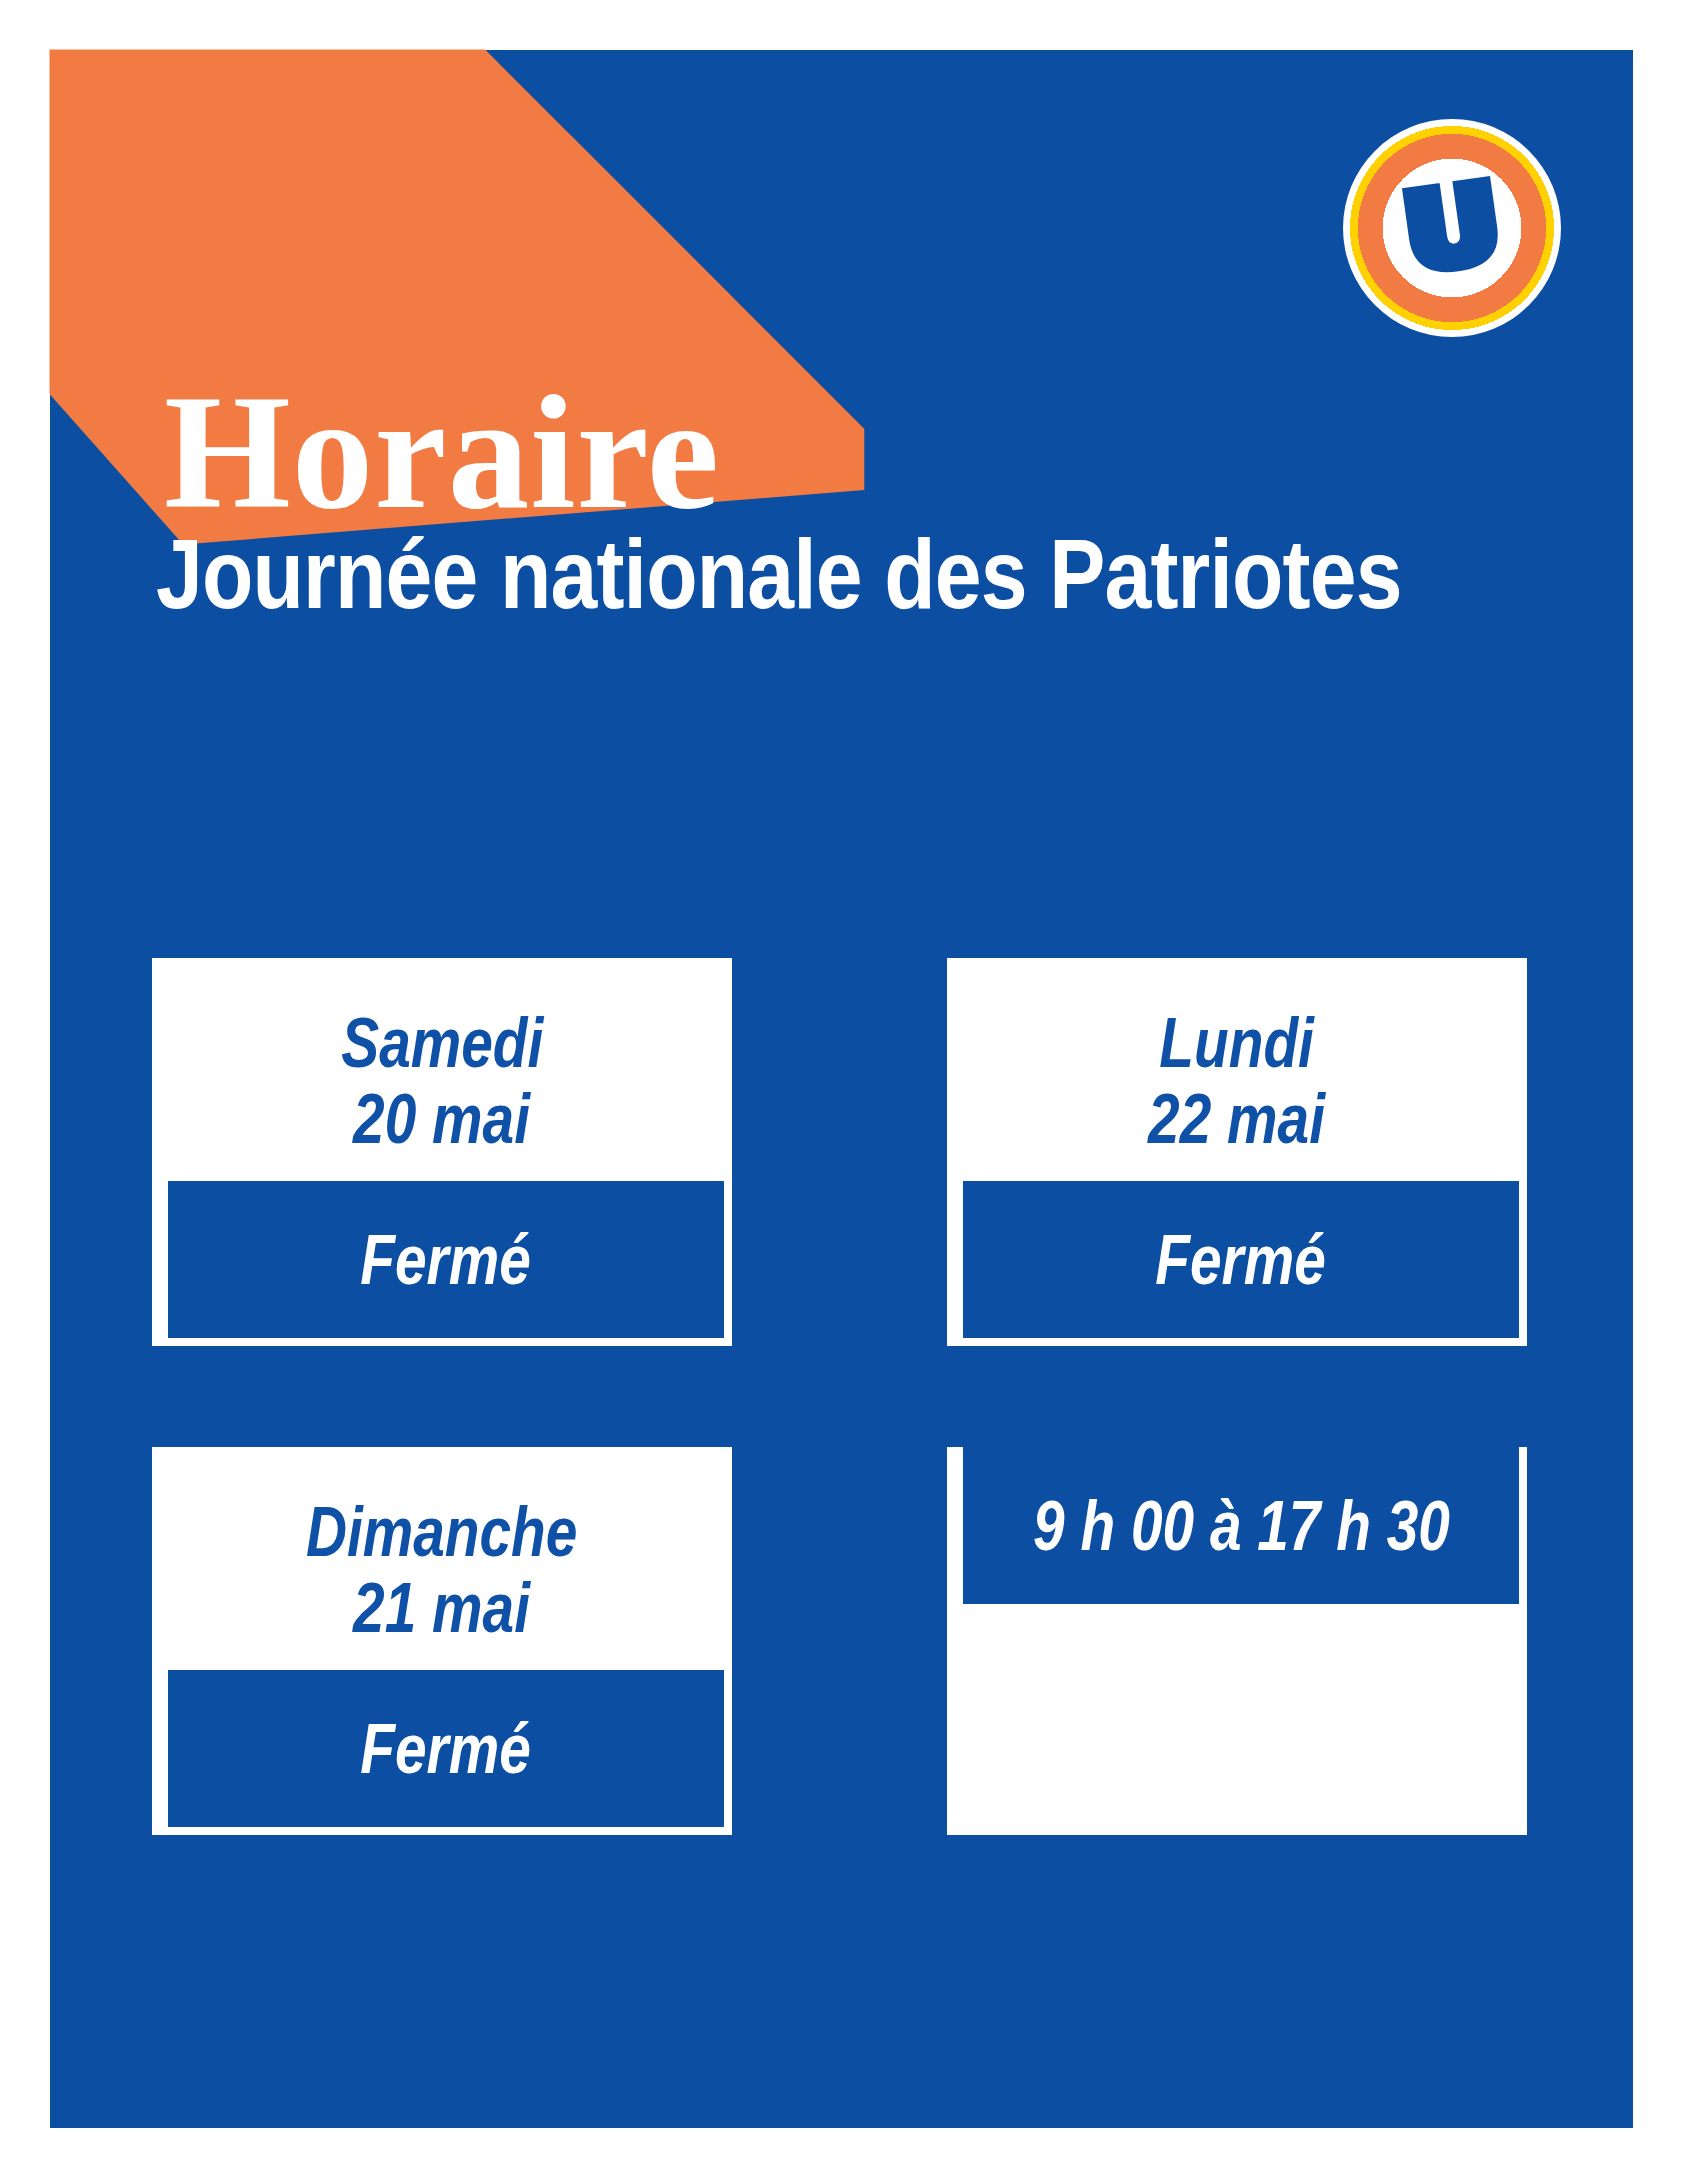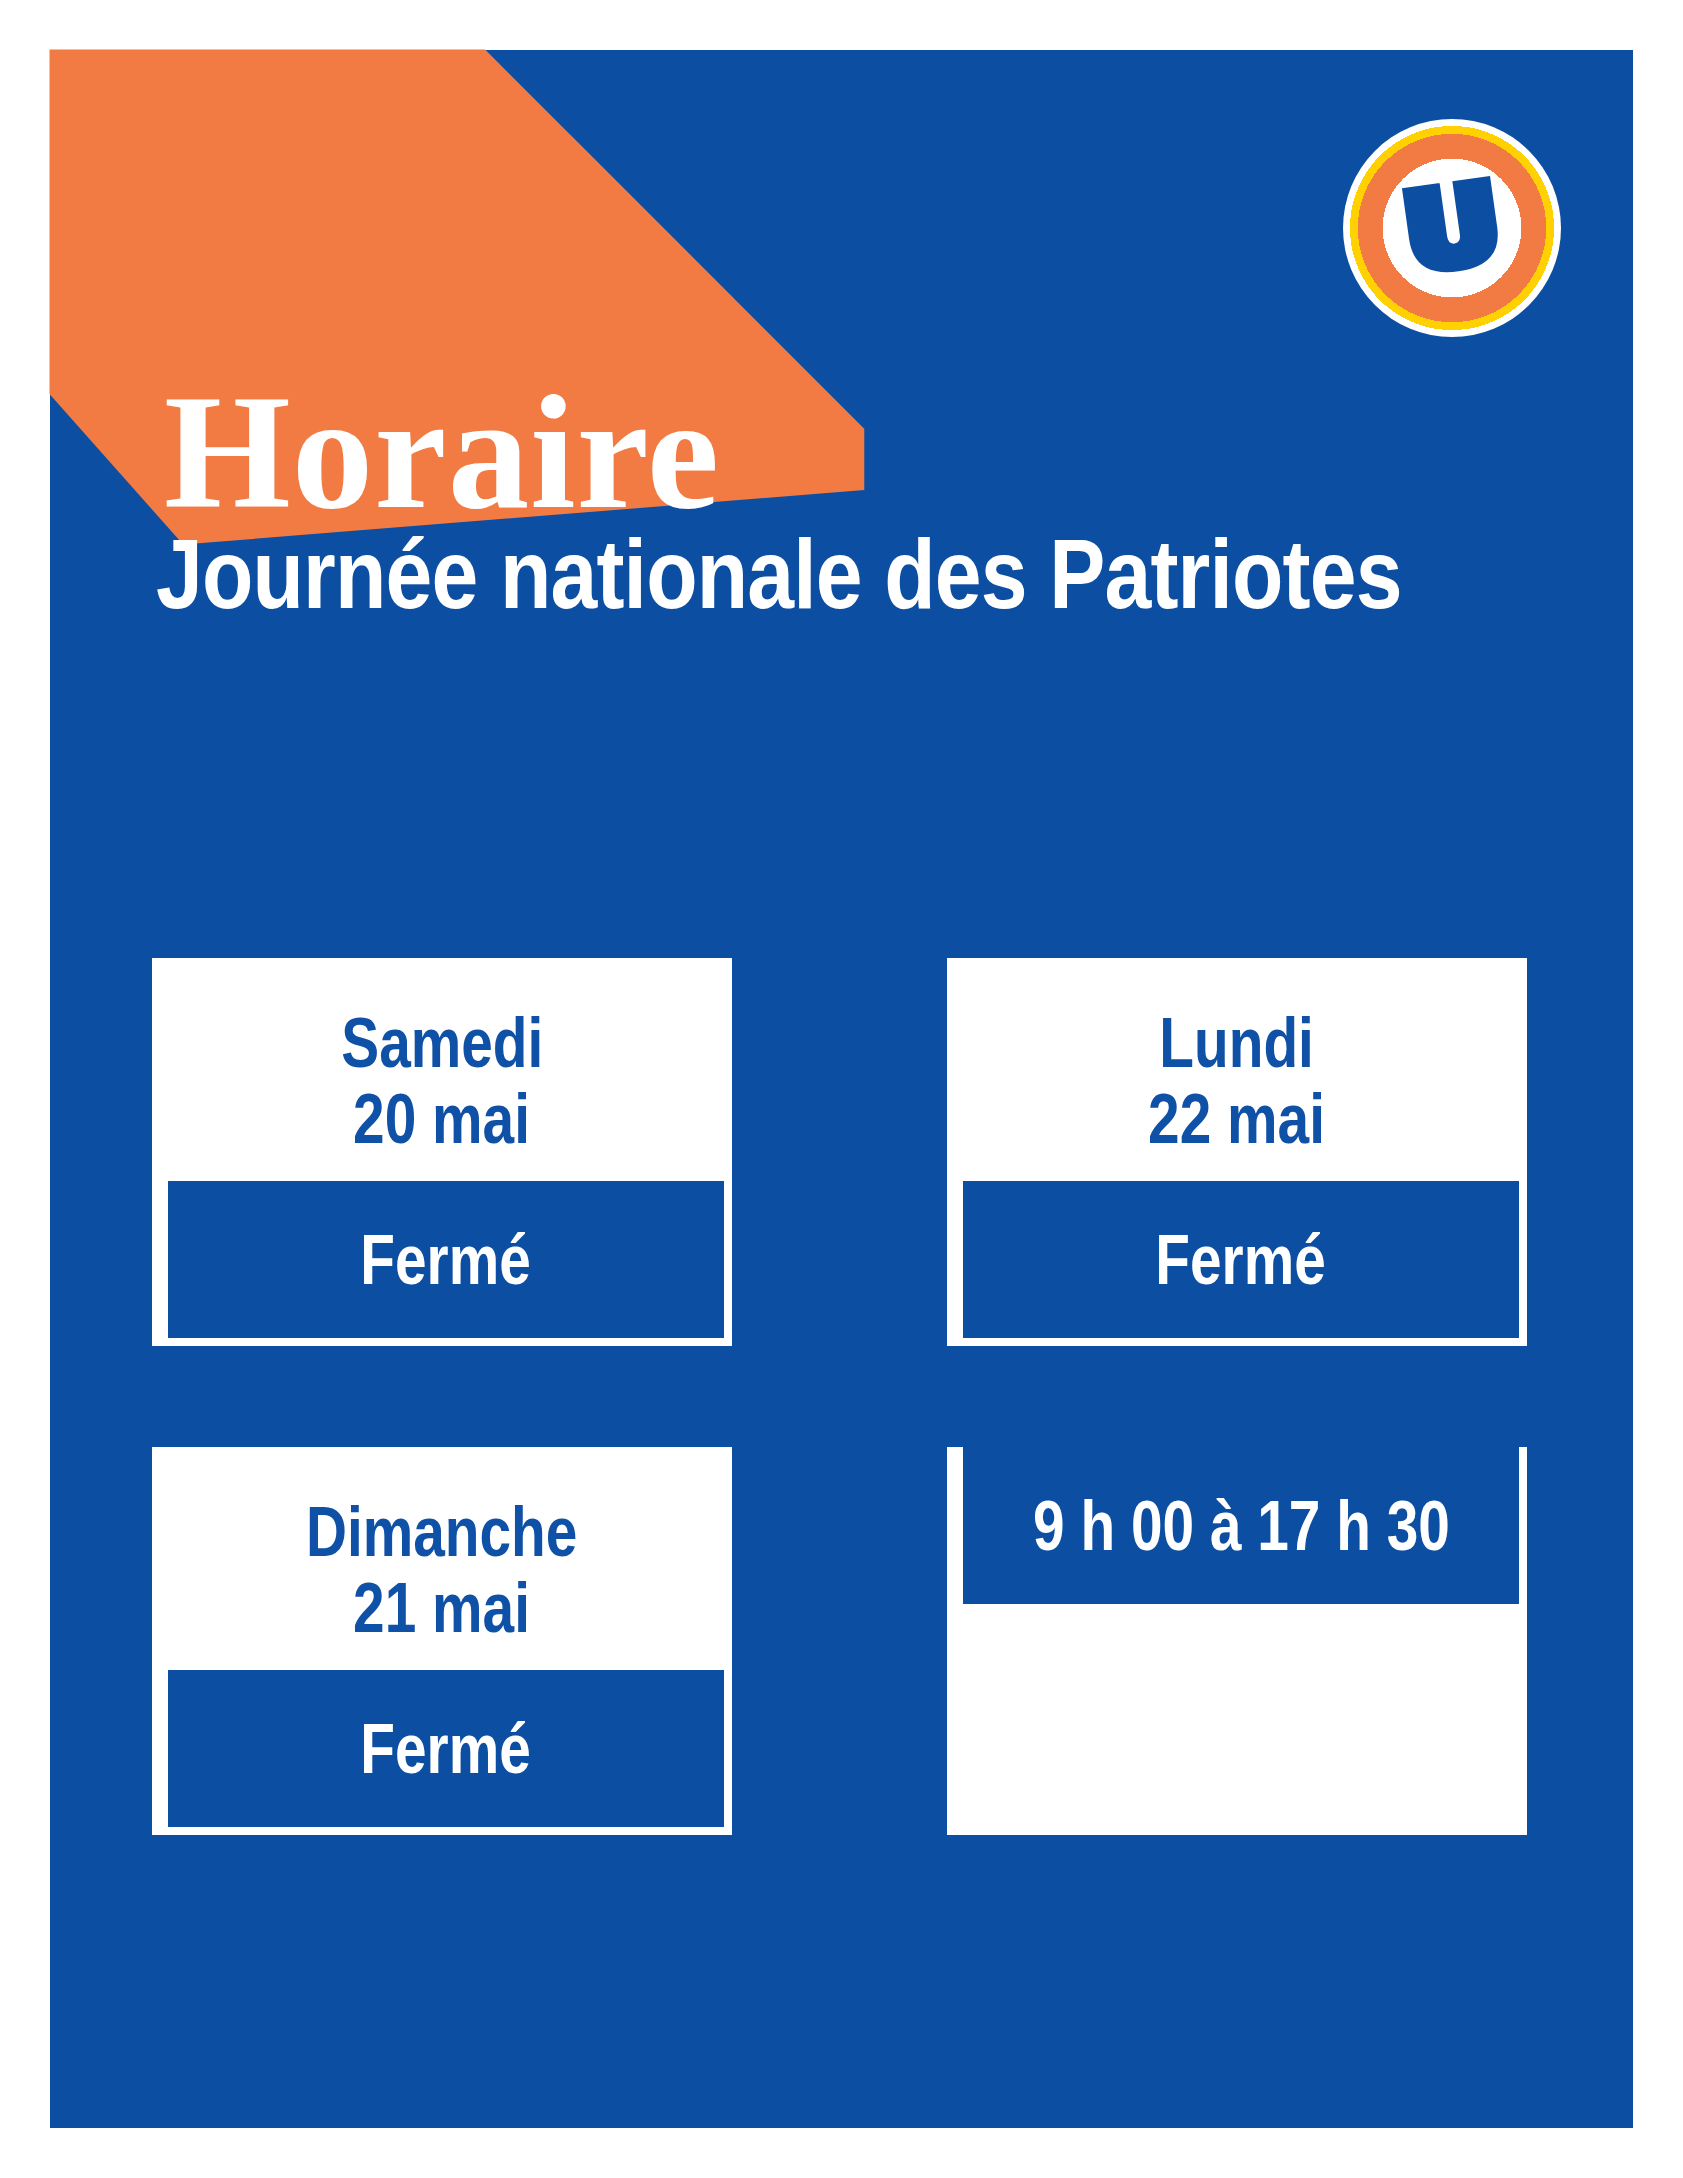--- a/index.html
+++ b/index.html
@@ -63,20 +63,21 @@
     transform-origin:left center;
     z-index:3;
   }
   .grid{
     position:absolute;left:152px;top:958px;
     display:grid;
     grid-template-columns:580px 580px;
     column-gap:215px;
     row-gap:101px;
     z-index:3;
+    font-style:italic;
   }
   .card{
     width:580px;height:388px;
     background:var(--white);
     box-sizing:border-box;
     display:flex;flex-direction:column;
   }
   .card-top{
     height:223px;
     box-sizing:border-box;

